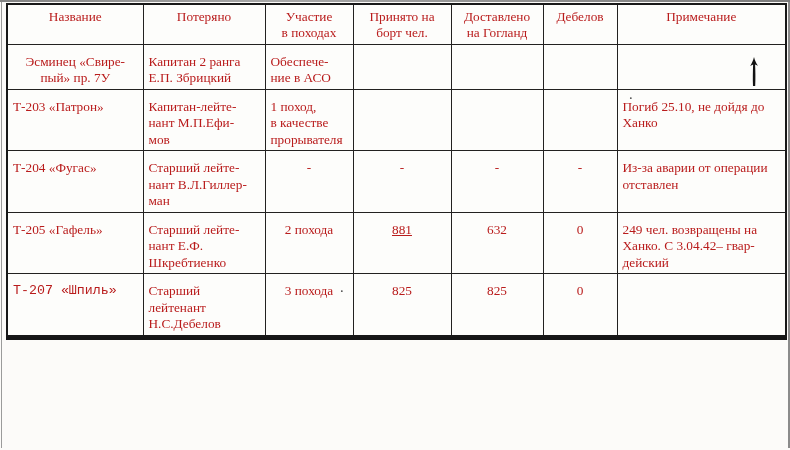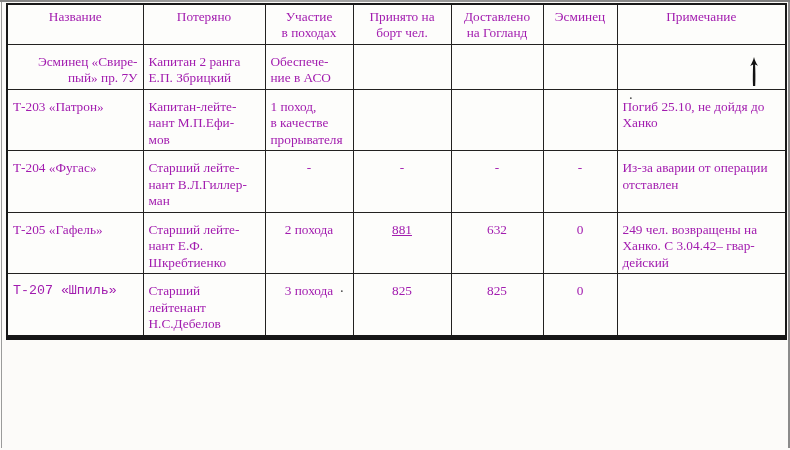--- a/index.html
+++ b/index.html
@@ -46,21 +46,21 @@
     width: 779px;
     background: #fdfdfb;
     border: 2px solid #181818;
   }
   th, td {
     border: 1.4px solid #222120;
     vertical-align: top;
     padding: 9px 5px 2px 5px;
     font-size: 13.3px;
     line-height: 1.24;
-    color: #a21caf;
+    color: #b91c1c;
     white-space: pre-line;
     overflow: hidden;
   }
   th {
     text-align: center;
     font-weight: 400;
     padding-top: 4px;
   }
   .ink-arrow {
     position: absolute;
@@ -102,27 +102,27 @@
       <thead>
         <tr id="header-row" style="height: 36px;">
             <th>Название</th>
             <th>Потеряно</th>
             <th>Участие
 в походах</th>
             <th>Принято на
 борт чел.</th>
             <th>Доставлено
 на Гогланд</th>
-            <th>Эсминец</th>
+            <th>Дебелов</th>
             <th>Примечание</th>
           </tr>
       </thead>
       <tbody id="body-rows">
           <tr style="height: 36px;">
-            <td style="text-align: right;">Эсминец «Свире-
+            <td style="text-align: center;">Эсминец «Свире-
 пый» пр. 7У</td>
             <td style="text-align: left;">Капитан 2 ранга
 Е.П. Збрицкий</td>
             <td style="text-align: left;">Обеспече-
 ние в АСО</td>
             <td style="text-align: center;"></td>
             <td style="text-align: center;"></td>
             <td style="text-align: center;"></td>
             <td style="text-align: left;"></td>
           </tr>

